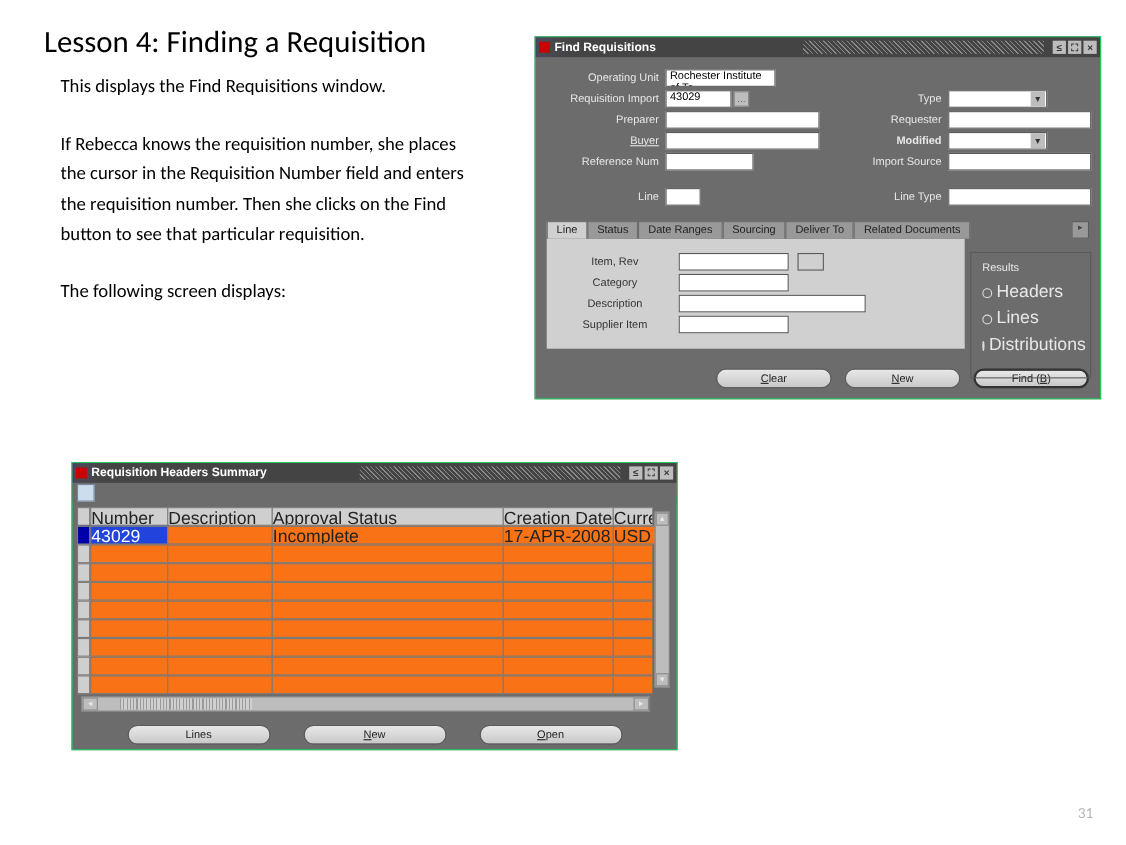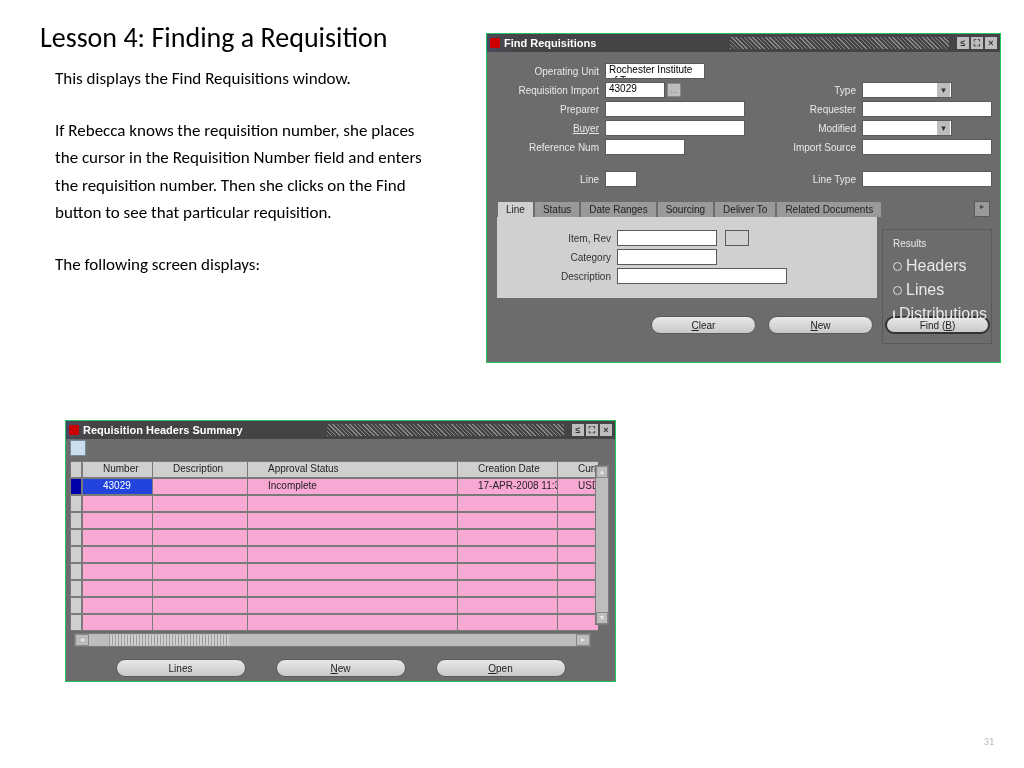--- a/index.html
+++ b/index.html
@@ -1,52 +1,52 @@
 <!DOCTYPE html>
 <html><head>
 <meta charset="utf-8">
 <style>
   *{box-sizing:border-box;margin:0;padding:0;}
   body{width:1024px;height:768px;background:#fff;font-family:Calibri,Arial,sans-serif;position:relative;overflow:hidden;}
   .title{font-size:28px;padding:20px 0 10px 40px;}
   .para{font-size:17px;line-height:1.6;padding:0 0 25px 55px;max-width:430px;}
-  .page-num{position:absolute;right:30px;bottom:20px;color:#b8b8b8;font-size:10px;}
+  .page-num{position:absolute;right:30px;bottom:20px;color:#b8b8b8;font-size:14px;}
   .dialog{position:absolute;background:#6c6c6c;border:1px solid #22c55e;font-family:Tahoma,Arial,sans-serif;font-size:11px;color:#e8e8e8;}
   .dialog1{left:486px;top:33px;width:515px;height:330px;}
   .dialog2{left:65px;top:420px;width:551px;height:262px;}
   .tbar{height:18px;background:linear-gradient(90deg,#446 0,#4a4a58 4px,#444 30px);display:flex;align-items:center;padding:0 3px;}
   .tbar .oracle{width:10px;height:10px;background:#c00;border-radius:1px;margin-right:4px;}
   .tbar .ttl{color:#fff;font-size:11px;font-weight:bold;flex:1;}
   .tbar .hatch{flex:1 1 auto;height:12px;background:repeating-linear-gradient(45deg,#888 0 1px,transparent 1px 3px);margin:0 6px;}
   .tbar .ctrl{width:12px;height:12px;background:#bdbdbd;margin-left:2px;color:#333;display:flex;align-items:center;justify-content:center;font-size:9px;font-weight:bold;cursor:default;}
   .form{padding:10px 8px;}
   .row{display:flex;align-items:center;height:18px;margin-bottom:1px;}
   .lbl{text-align:right;font-size:10px;padding-right:6px;white-space:nowrap;}
   .inp{height:16px;background:#fff;border:1px solid #5a5a5a;color:#000;padding:0 3px;font-size:10px;overflow:hidden;}
   .sel{position:relative;}
   .sel::after{content:"▾";position:absolute;right:1px;top:0;width:13px;height:14px;background:#bdbdbd;color:#333;text-align:center;font-size:9px;line-height:14px;}
   .tabs{display:flex;background:#6c6c6c;padding:0 2px;margin-top:12px;}
   .tab{background:#999;border:1px solid #6c6c6c;border-bottom:none;padding:2px 8px;font-size:10px;color:#222;margin-right:0;}
   .tab.active{background:#d0d0d0;}
   .tab-scroll{width:16px;height:16px;background:#999;margin-left:auto;border:1px solid #5a5a5a;text-align:center;font-size:8px;color:#444;}
   .lpan{background:#d0d0d0;padding:12px 10px;margin:0 2px;}
-  .lpan .row .lbl{color:#333;}
+  .lpan .row .lbl{color:#333;text-align:center;}
   .results{position:absolute;right:8px;top:195px;width:110px;height:115px;border:1px solid #5a5a5a;padding:8px 8px 8px 10px;}
   .results .leg{font-size:10px;margin-bottom:8px;}
   .radio{display:flex;align-items:center;font-size:16px;margin-bottom:6px;}
   .radio .dot{width:9px;height:9px;border:1px solid #ddd;border-radius:50%;margin-right:4px;}
   .btnbar{display:flex;justify-content:flex-end;gap:12px;padding:8px 10px;}
   .btn{background:linear-gradient(#e8e8e8,#c8c8c8);border:1px solid #5a5a5a;border-radius:9px;width:105px;height:18px;display:flex;align-items:center;justify-content:center;font-size:10px;color:#222;}
   .btn.primary{border:2px solid #333;}
   .lov{width:14px;height:14px;background:#bdbdbd;border:1px solid #888;display:flex;align-items:center;justify-content:center;font-size:8px;color:#555;margin-left:2px;}
   .table-wrap{padding:4px;}
   .table-head,.tr{display:flex;}
-  .th,.td{height:17px;border:1px solid #7a7a7a;border-right:none;font-size:10px;padding:1px 20px;overflow:hidden;white-space:nowrap;color:#222;}
+  .th,.td{height:17px;border:1px solid #7a7a7a;border-right:none;font-size:16px;padding:1px 0;overflow:hidden;white-space:nowrap;color:#222;}
   .th{background:#cfcfcf;font-weight:normal;}
-  .td{background:#f9a8d4;}
+  .td{background:#f97316;}
   .td.selected{background:#2244dd;color:#fff;}
   .rowmark{width:12px;background:#cfcfcf;border:1px solid #7a7a7a;}
   .rowmark.cur{background:#0000aa;}
   .hscroll{height:14px;background:#bdbdbd;border:1px solid #7a7a7a;display:flex;align-items:center;margin:2px 20px 0 4px;}
   .hscroll .arr{width:14px;height:12px;background:#bdbdbd;border:1px solid #888;text-align:center;font-size:8px;}
   .hscroll .thumb{margin-left:20px;width:120px;height:10px;background:repeating-linear-gradient(90deg,#9a9a9a 0 1px,#d0d0d0 1px 3px);}
   .vscroll{position:absolute;right:6px;top:44px;width:14px;bottom:56px;background:#bdbdbd;border:1px solid #7a7a7a;}
   .vscroll .arr{height:12px;background:#bdbdbd;border:1px solid #888;text-align:center;font-size:8px;}
   .d2-toolbar{height:18px;background:#6c6c6c;display:flex;align-items:center;padding:0 4px;}
   .d2-toolbar .ico{width:16px;height:16px;background:#cde;border:1px solid #789;}
@@ -103,21 +103,21 @@
         <div class="row" style="height:18px;"></div>
         <div class="row">
             <div class="lbl" style="width:80px;">Type</div>
             <div class="inp sel" style="width:90px;"></div>
           </div>
         <div class="row">
             <div class="lbl" style="width:80px;">Requester</div>
             <div class="inp" style="width:130px;"></div>
           </div>
         <div class="row">
-            <div class="lbl" style="width:80px;">Modified</div>
+            <div class="lbl" style="width:80px;font-weight:bold;">Modified</div>
             <div class="inp sel" style="width:90px;"></div>
           </div>
         <div class="row">
             <div class="lbl" style="width:80px;">Import Source</div>
             <div class="inp" style="width:130px;"></div>
           </div>
         <div class="row" style="margin-top:14px;">
             <div class="lbl" style="width:80px;">Line Type</div>
             <div class="inp" style="width:130px;"></div>
           </div>
@@ -140,20 +140,24 @@
           <div class="inp" style="width:24px;background:#d0d0d0;"></div>
         </div>
       <div class="row">
           <div class="lbl" style="width:110px;">Category</div>
           <div class="inp" style="width:100px;"></div>
         </div>
       <div class="row">
           <div class="lbl" style="width:110px;">Description</div>
           <div class="inp" style="width:170px;"></div>
         </div>
+      <div class="row">
+          <div class="lbl" style="width:110px;">Supplier Item</div>
+          <div class="inp" style="width:100px;"></div>
+        </div>
     </div>
   </div>
   <div class="results">
     <div class="leg">Results</div>
     <div class="radio">
         <span class="dot"></span>
         <span>Headers</span>
       </div>
     <div class="radio">
         <span class="dot"></span>

